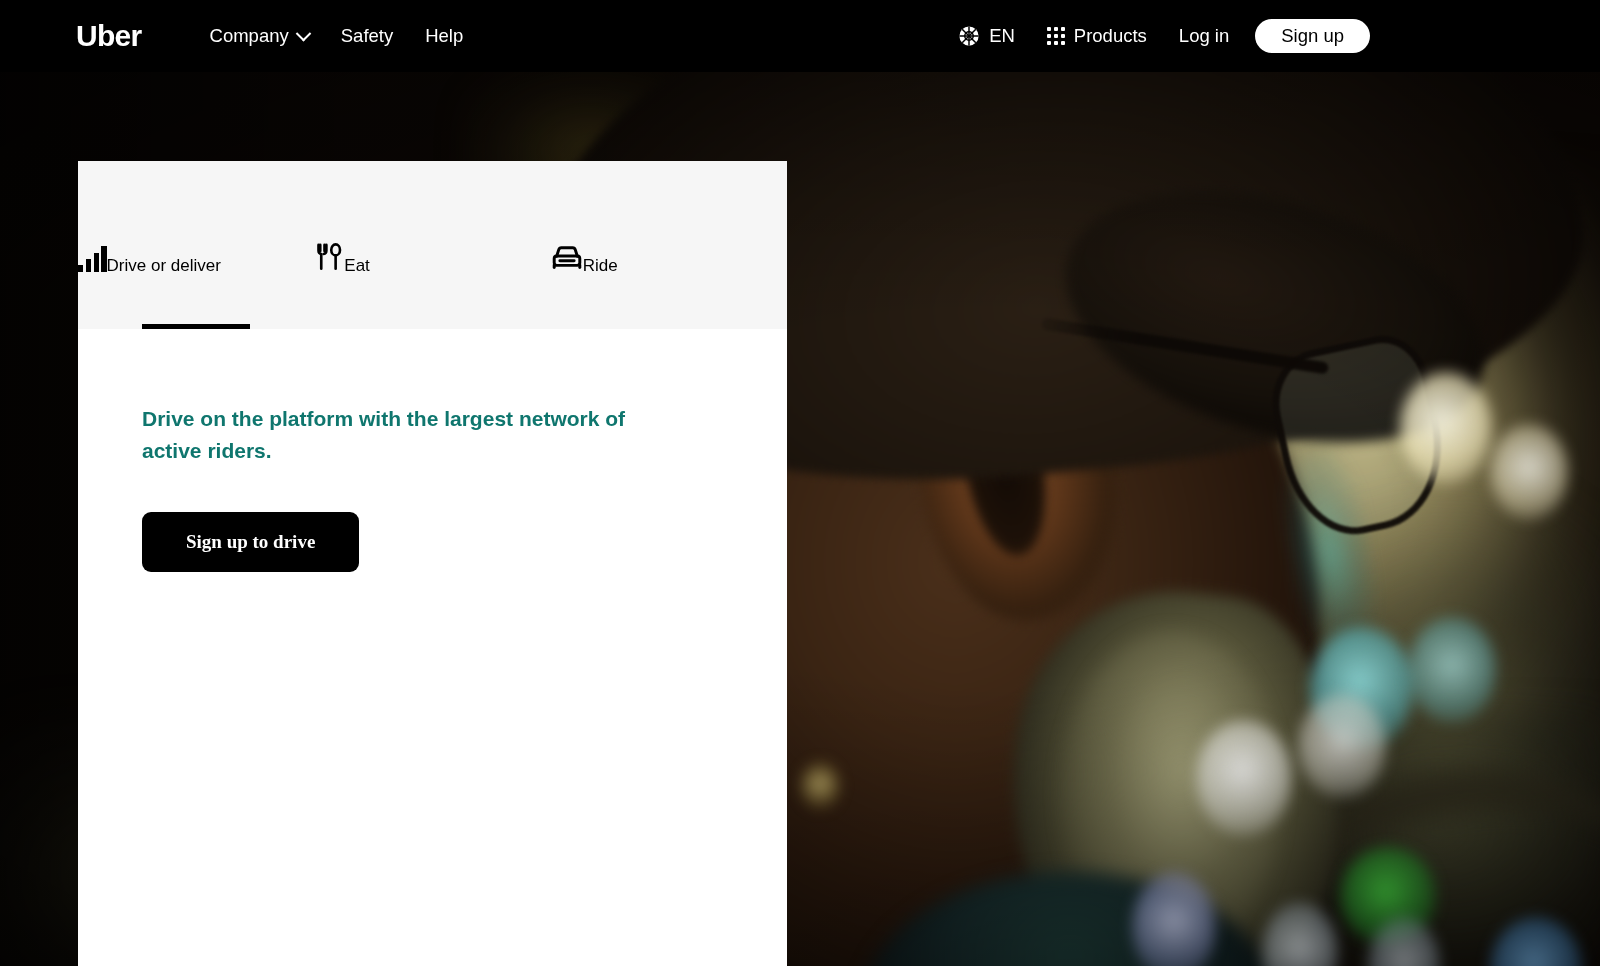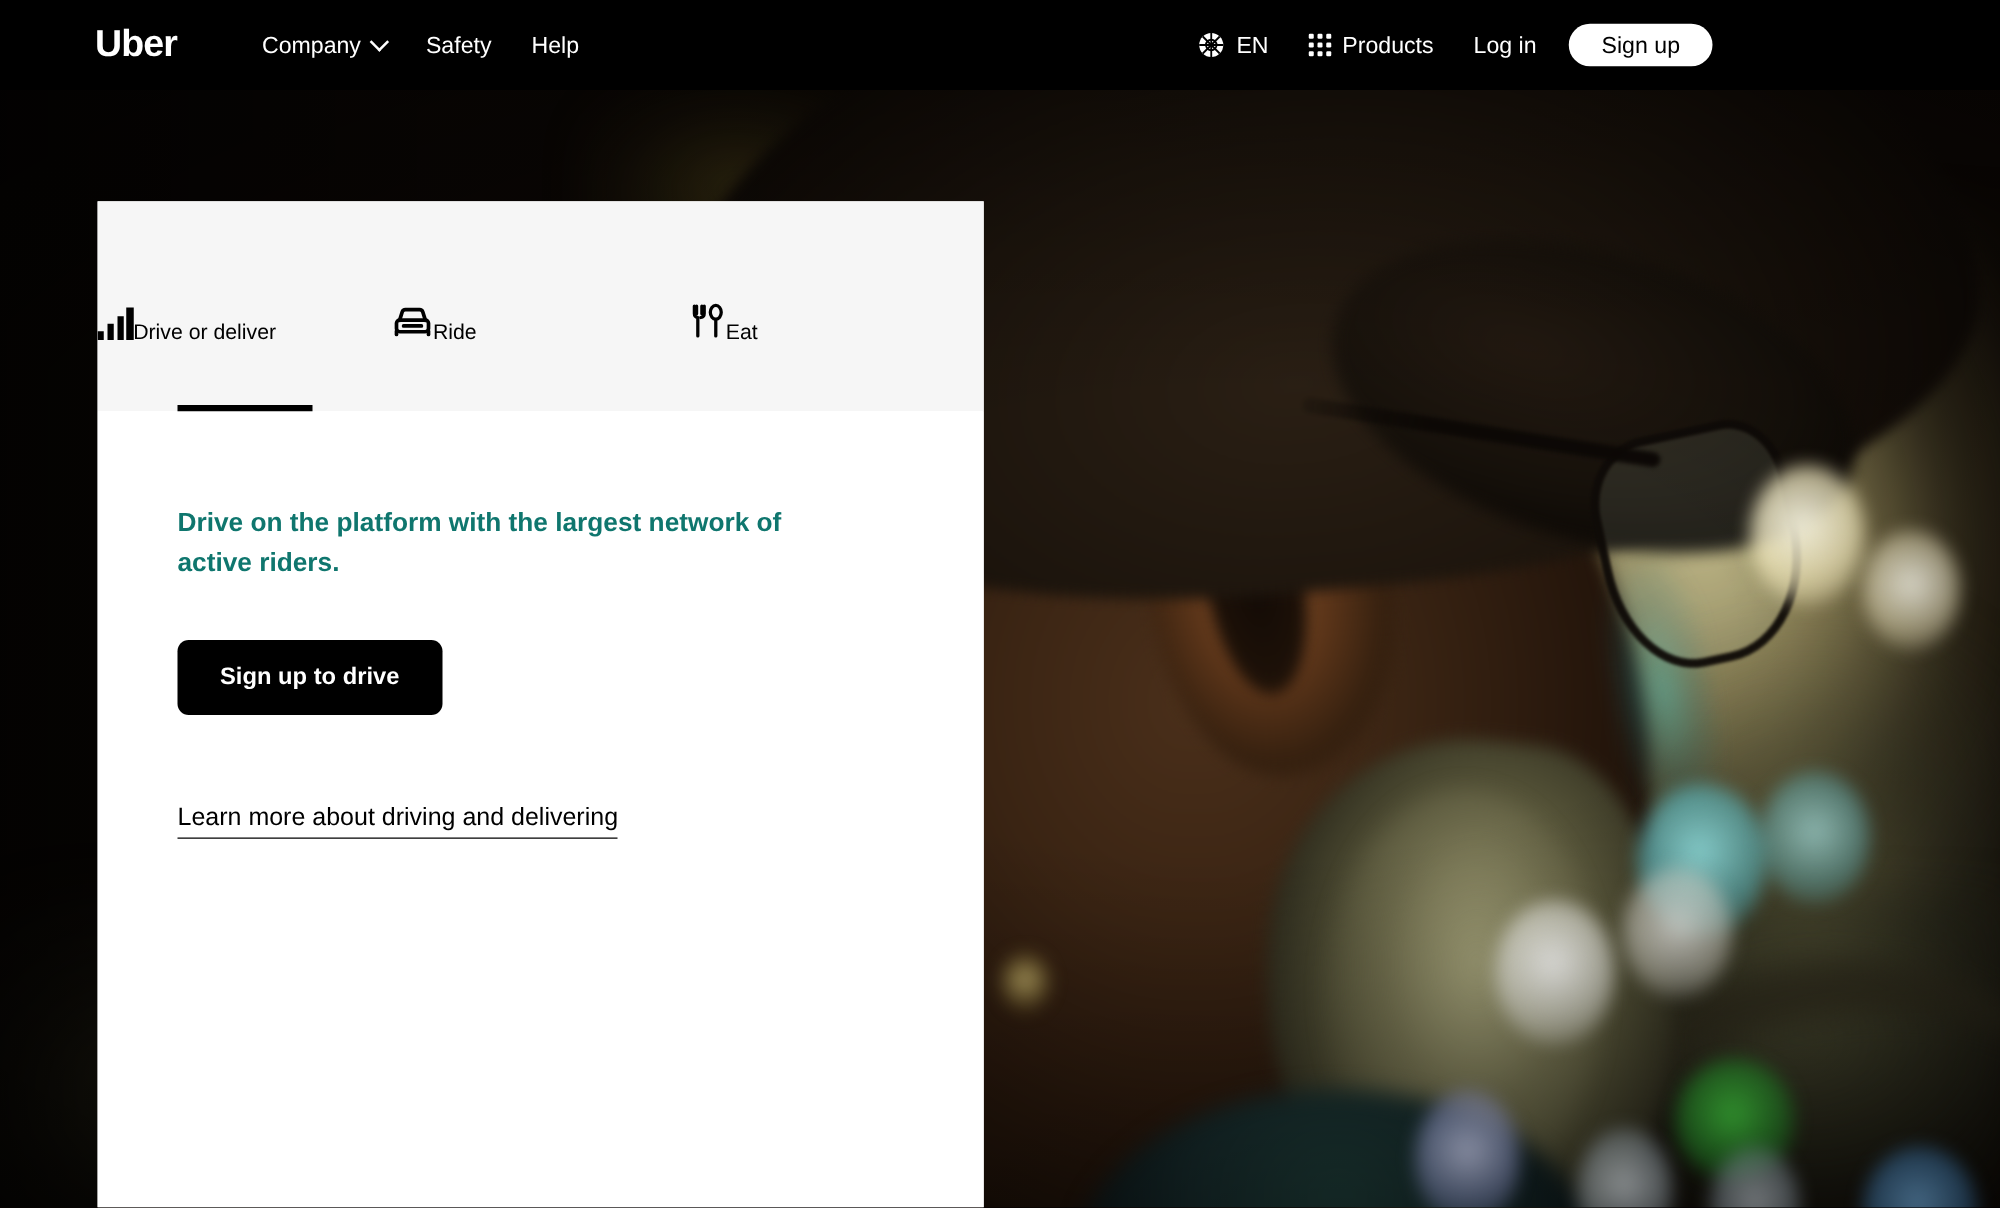--- a/index.html
+++ b/index.html
@@ -405,25 +405,25 @@
     max-width: 500px;
     margin-bottom: 46px;
   }
 
   .cta-btn {
     display: inline-block;
     background: #000;
     color: #fff;
     font-size: 19px;
     font-weight: 600;
-    padding: 19px 34px;
+    padding: 19px 44px;
     border: none;
     border-radius: 9px;
     cursor: pointer;
-    font-family: Liberation Sans, sans-serif;
+    font-family: Liberation Serif, serif;
   }
 
   .learn-row { margin-top: 70px; }
 
   .learn-link {
     display: inline-block;
     font-size: 20px;
     color: #000;
     text-decoration: none;
     border-bottom: 1.6px solid #000;
@@ -542,59 +542,56 @@
         <span class="tab-icon">
           <span class="ico-bars">
               <i></i>
               <i></i>
               <i></i>
               <i></i>
             </span>
         </span>
         <span class="tab-label">Drive or deliver</span>
         <span class="tab-underline"></span>
-      </button>
-
-      <button class="tab">
-        <span class="tab-icon">
-          <svg width="32" height="28" viewBox="0 0 26 22" fill="none">
-            <path d="M4.6 9.6 L6.3 4.2 C6.6 3.2 7.4 2.6 8.4 2.6 H17.6 C18.6 2.6 19.4 3.2 19.7 4.2 L21.4 9.6" stroke="#000" stroke-width="2.4" stroke-linecap="round" stroke-linejoin="round"></path>
-            <rect x="2.6" y="9.4" width="20.8" height="7.6" rx="2.1" stroke="#000" stroke-width="2.4"></rect>
-            <path d="M2.6 16.6 V18.8" stroke="#000" stroke-width="2.4" stroke-linecap="round"></path>
-            <path d="M23.4 16.6 V18.8" stroke="#000" stroke-width="2.4" stroke-linecap="round"></path>
-            <path d="M7.2 13.2 H18.8" stroke="#000" stroke-width="2.4" stroke-linecap="round"></path>
-          </svg>
-        </span>
-        <span class="tab-label">Ride</span>
       </button>
 
       <button class="tab">
         <span class="tab-icon">
           <svg width="30" height="30" viewBox="0 0 24 24" fill="none">
             <path d="M5 2.3 V7.2" stroke="#000" stroke-width="2.1" stroke-linecap="round"></path>
             <path d="M8.4 2.3 V7.2" stroke="#000" stroke-width="2.1" stroke-linecap="round"></path>
             <path d="M3.6 2.3 V7.0 C3.6 8.5 4.6 9.4 5.8 9.6 V21.4" stroke="#000" stroke-width="2.1" stroke-linecap="round" stroke-linejoin="round"></path>
             <path d="M9.9 2.3 V7.0 C9.9 8.5 8.9 9.4 7.7 9.6" stroke="#000" stroke-width="2.1" stroke-linecap="round" stroke-linejoin="round"></path>
             <ellipse cx="17.3" cy="6.3" rx="3.5" ry="4.4" stroke="#000" stroke-width="2.1"></ellipse>
             <path d="M17.3 10.9 V21.4" stroke="#000" stroke-width="2.1" stroke-linecap="round"></path>
           </svg>
         </span>
         <span class="tab-label">Eat</span>
       </button>
 
+      <button class="tab">
+        <span class="tab-icon">
+          <svg width="32" height="28" viewBox="0 0 26 22" fill="none">
+            <path d="M4.6 9.6 L6.3 4.2 C6.6 3.2 7.4 2.6 8.4 2.6 H17.6 C18.6 2.6 19.4 3.2 19.7 4.2 L21.4 9.6" stroke="#000" stroke-width="2.4" stroke-linecap="round" stroke-linejoin="round"></path>
+            <rect x="2.6" y="9.4" width="20.8" height="7.6" rx="2.1" stroke="#000" stroke-width="2.4"></rect>
+            <path d="M2.6 16.6 V18.8" stroke="#000" stroke-width="2.4" stroke-linecap="round"></path>
+            <path d="M23.4 16.6 V18.8" stroke="#000" stroke-width="2.4" stroke-linecap="round"></path>
+            <path d="M7.2 13.2 H18.8" stroke="#000" stroke-width="2.4" stroke-linecap="round"></path>
+          </svg>
+        </span>
+        <span class="tab-label">Ride</span>
+      </button>
+
     </div>
 
     <div class="card-body">
 
 
       <p class="subhead">Drive on the platform with the largest network of active riders.</p>
 
       <button class="cta-btn">Sign up to drive</button>
 
-      <div class="learn-row">
-        <a class="learn-link" href="#">Learn more about driving and delivering</a>
-      </div>
 
     </div>
 
   </section>
 
 </div>
 
 </body></html>

